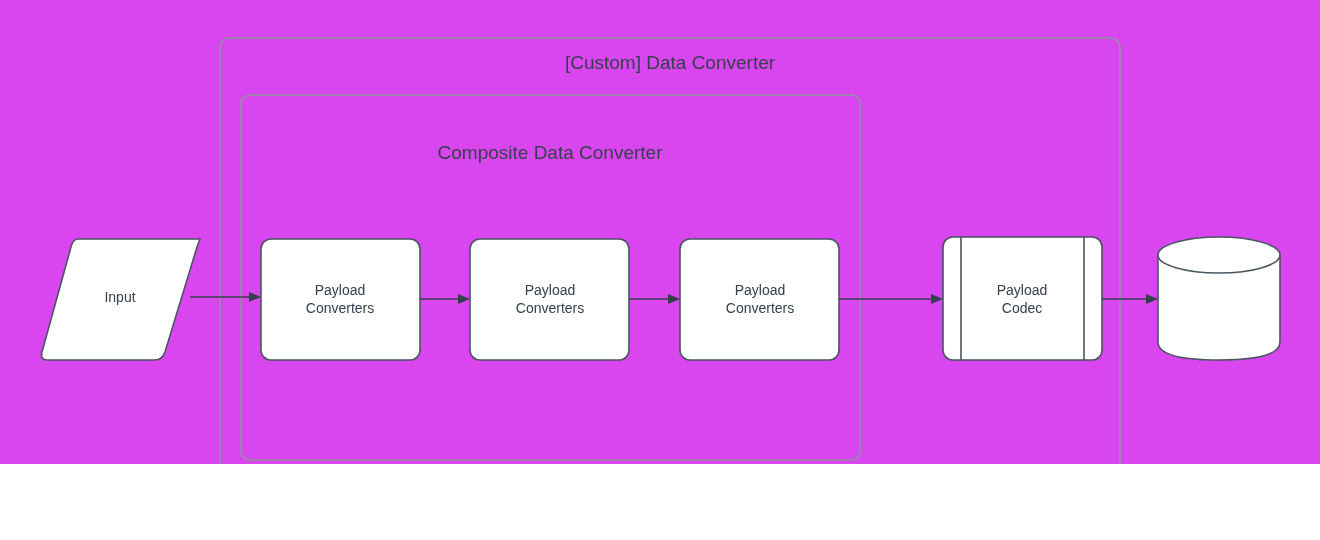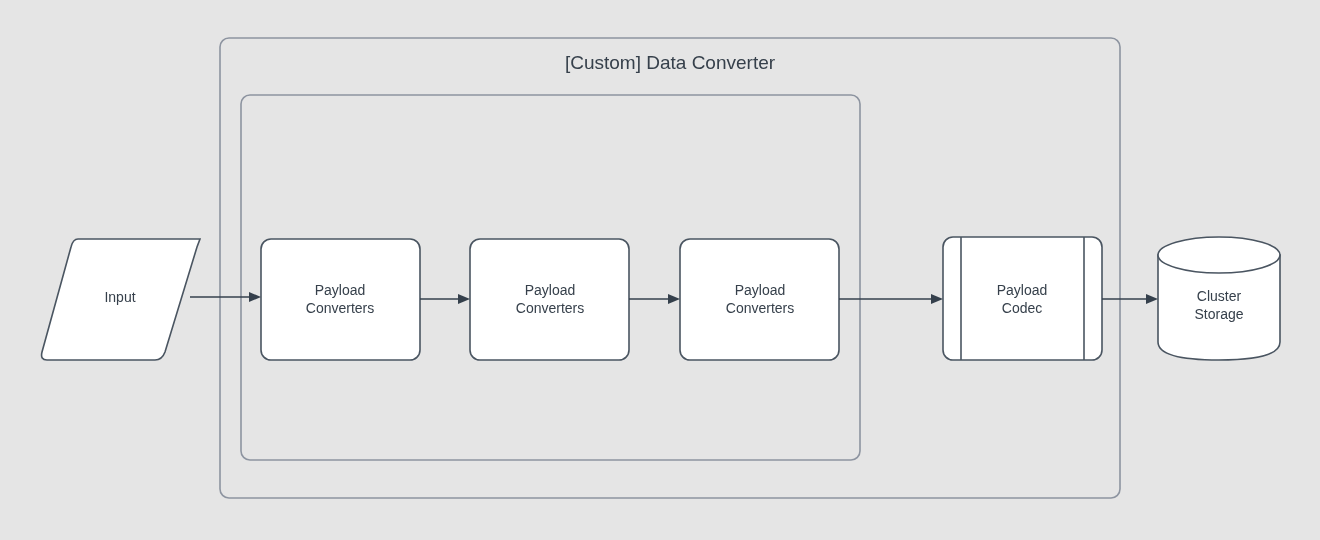--- a/index.html
+++ b/index.html
@@ -3,22 +3,22 @@
 <meta charset="utf-8">
 <style>
   html, body {
     margin: 0;
     padding: 0;
     background: #ffffff;
   }
   #canvas {
     position: relative;
     width: 1320px;
-    height: 540px;
-    background: #e5e5e5;
+    height: 464px;
+    background: #d946ef;
     font-family: "Liberation Sans", sans-serif;
     overflow: hidden;
   }
   #diagram-svg {
     position: absolute;
     left: 0;
     top: 0;
     width: 1320px;
     height: 540px;
   }
@@ -110,31 +110,30 @@
       <path class="arrowhead" d="M 943 299 L 931 294 L 931 304 Z"></path>
     </g>
     <g>
       <line class="connector" x1="1102" y1="299" x2="1149" y2="299"></line>
       <path class="arrowhead" d="M 1158 299 L 1146 294 L 1146 304 Z"></path>
     </g>
   </svg>
 
   <div class="lbl lbl-title" style="left:670px; top:63px;">[Custom] Data Converter</div>
 
+  <div class="lbl lbl-title" style="left:550px; top:153px;">Composite Data Converter</div>
 
   <div class="lbl lbl-node" style="left:120px; top:297px;">Input</div>
 
   <div class="lbl lbl-node" style="left:340px; top:299px;">Payload
 Converters</div>
 
   <div class="lbl lbl-node" style="left:550px; top:299px;">Payload
 Converters</div>
 
   <div class="lbl lbl-node" style="left:760px; top:299px;">Payload
 Converters</div>
 
   <div class="lbl lbl-node" style="left:1022px; top:299px;">Payload
 Codec</div>
 
-  <div class="lbl lbl-node" style="left:1219px; top:305px;">Cluster
-Storage</div>
 
 </div>
 
 </body></html>

